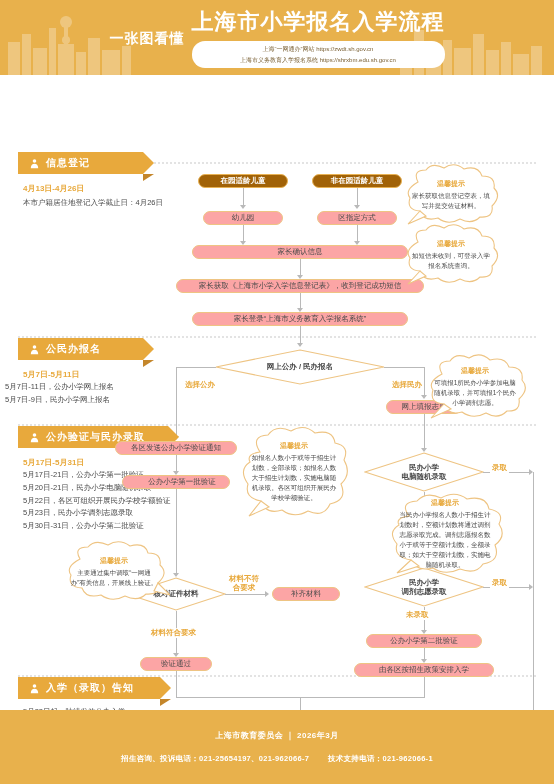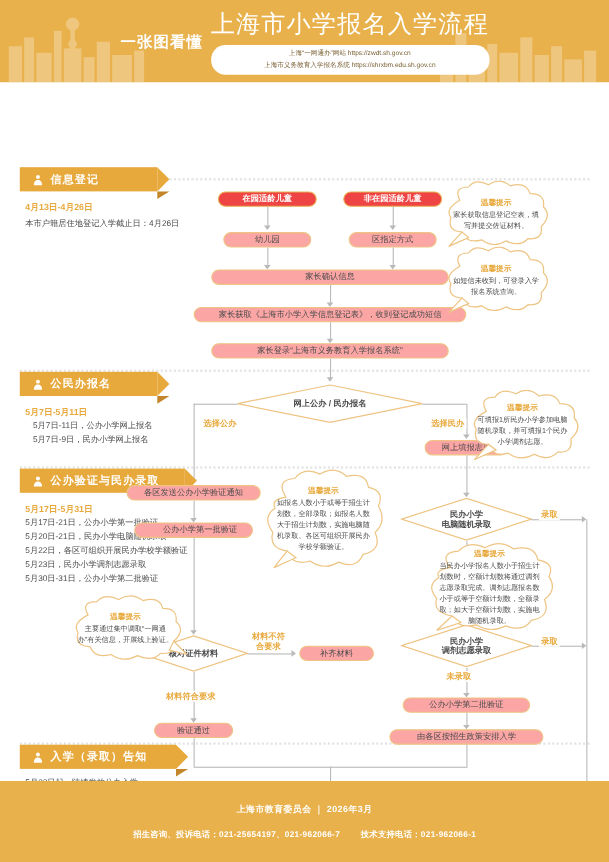--- a/index.html
+++ b/index.html
@@ -21,21 +21,21 @@
   .skyline { position: absolute; bottom: 0; left: 0; width: 554px; height: 75px; opacity: .28; }
   .header-inner {
     position: relative; z-index: 2;
     display: flex; align-items: center; justify-content: center;
     height: 100%;
   }
   .h-left { text-align: right; color: #fff; line-height: 1; margin-right: 7px; }
   .h-kicker { font-size: 14px; font-weight: bold; letter-spacing: 1px; }
   .h-year { font-size: 23px; font-weight: normal; letter-spacing: 1px; margin-top: 3px; }
   .h-right { display: flex; flex-direction: column; }
-  .h-title { font-size: 22px; color: #fff; font-weight: normal; letter-spacing: 1px; white-space: nowrap; }
+  .h-title { font-size: 22px; color: #fff; font-weight: bold; letter-spacing: 1px; white-space: nowrap; }
   .h-urls {
     margin-top: 4px;
     background: #fff;
     border-radius: 13px;
     padding: 3px 14px;
     color: #7a6034;
     font-size: 6px;
     line-height: 1.7;
     white-space: nowrap;
     text-align: center;
@@ -88,21 +88,21 @@
     text-align: center;
     border: 1px solid #eec483;
     border-radius: 40px;
     background: #fca5a5;
     color: #4a4a4a;
     font-size: 7.5px;
     line-height: 1.3;
     padding: 0 4px;
   }
   .node.solid {
-    background: #ef4444; border-color: #e8b254; color: #fff; font-weight: bold;
+    background: #a16207; border-color: #e8b254; color: #fff; font-weight: bold;
   }
   .node.solid2 {
     background: #e8b254; border-color: #e8b254; color: #fff; font-weight: bold;
   }
 
   
   .diamond { position: absolute; }
   .diamond .dshape {
     position: absolute; left: 0; top: 0; width: 100%; height: 100%;
   }
@@ -277,21 +277,21 @@
     <span class="bicon">
       <svg width="11" height="11" viewBox="0 0 16 16">
           <circle cx="8" cy="4.3" r="2.6" fill="#fff"></circle>
           <path d="M2.6 15 C2.6 10.2 5 8.2 8 8.2 C11 8.2 13.4 10.2 13.4 15 Z" fill="#fff"></path>
         </svg>
     </span>
     <span>公民办报名</span>
     <span class="tail"></span>
   </div>
   <div class="sec-date" style="left:23px; top:294px;">5月7日-5月11日</div>
-  <div class="sec-lines" style="left:30px; top:306px;">
+  <div class="sec-lines" style="left:5px; top:306px;">
     <div>5月7日-11日，公办小学网上报名</div>
     <div>5月7日-9日，民办小学网上报名</div>
   </div>
 
   <div class="ln v" style="left:300px; top:251px; height:19px;"></div>
   <div class="arrow-d" style="left:297px; top:268px;"></div>
 
   <div class="diamond" style="left:215px; top:274px; width:170px; height:36px;">
     <svg class="dshape" width="170" height="36" viewBox="0 0 170 36" preserveAspectRatio="none">
       <polygon points="85,1 169,18 85,35 1,18" fill="#fff" stroke="#eec483" stroke-width="1.1"></polygon>

